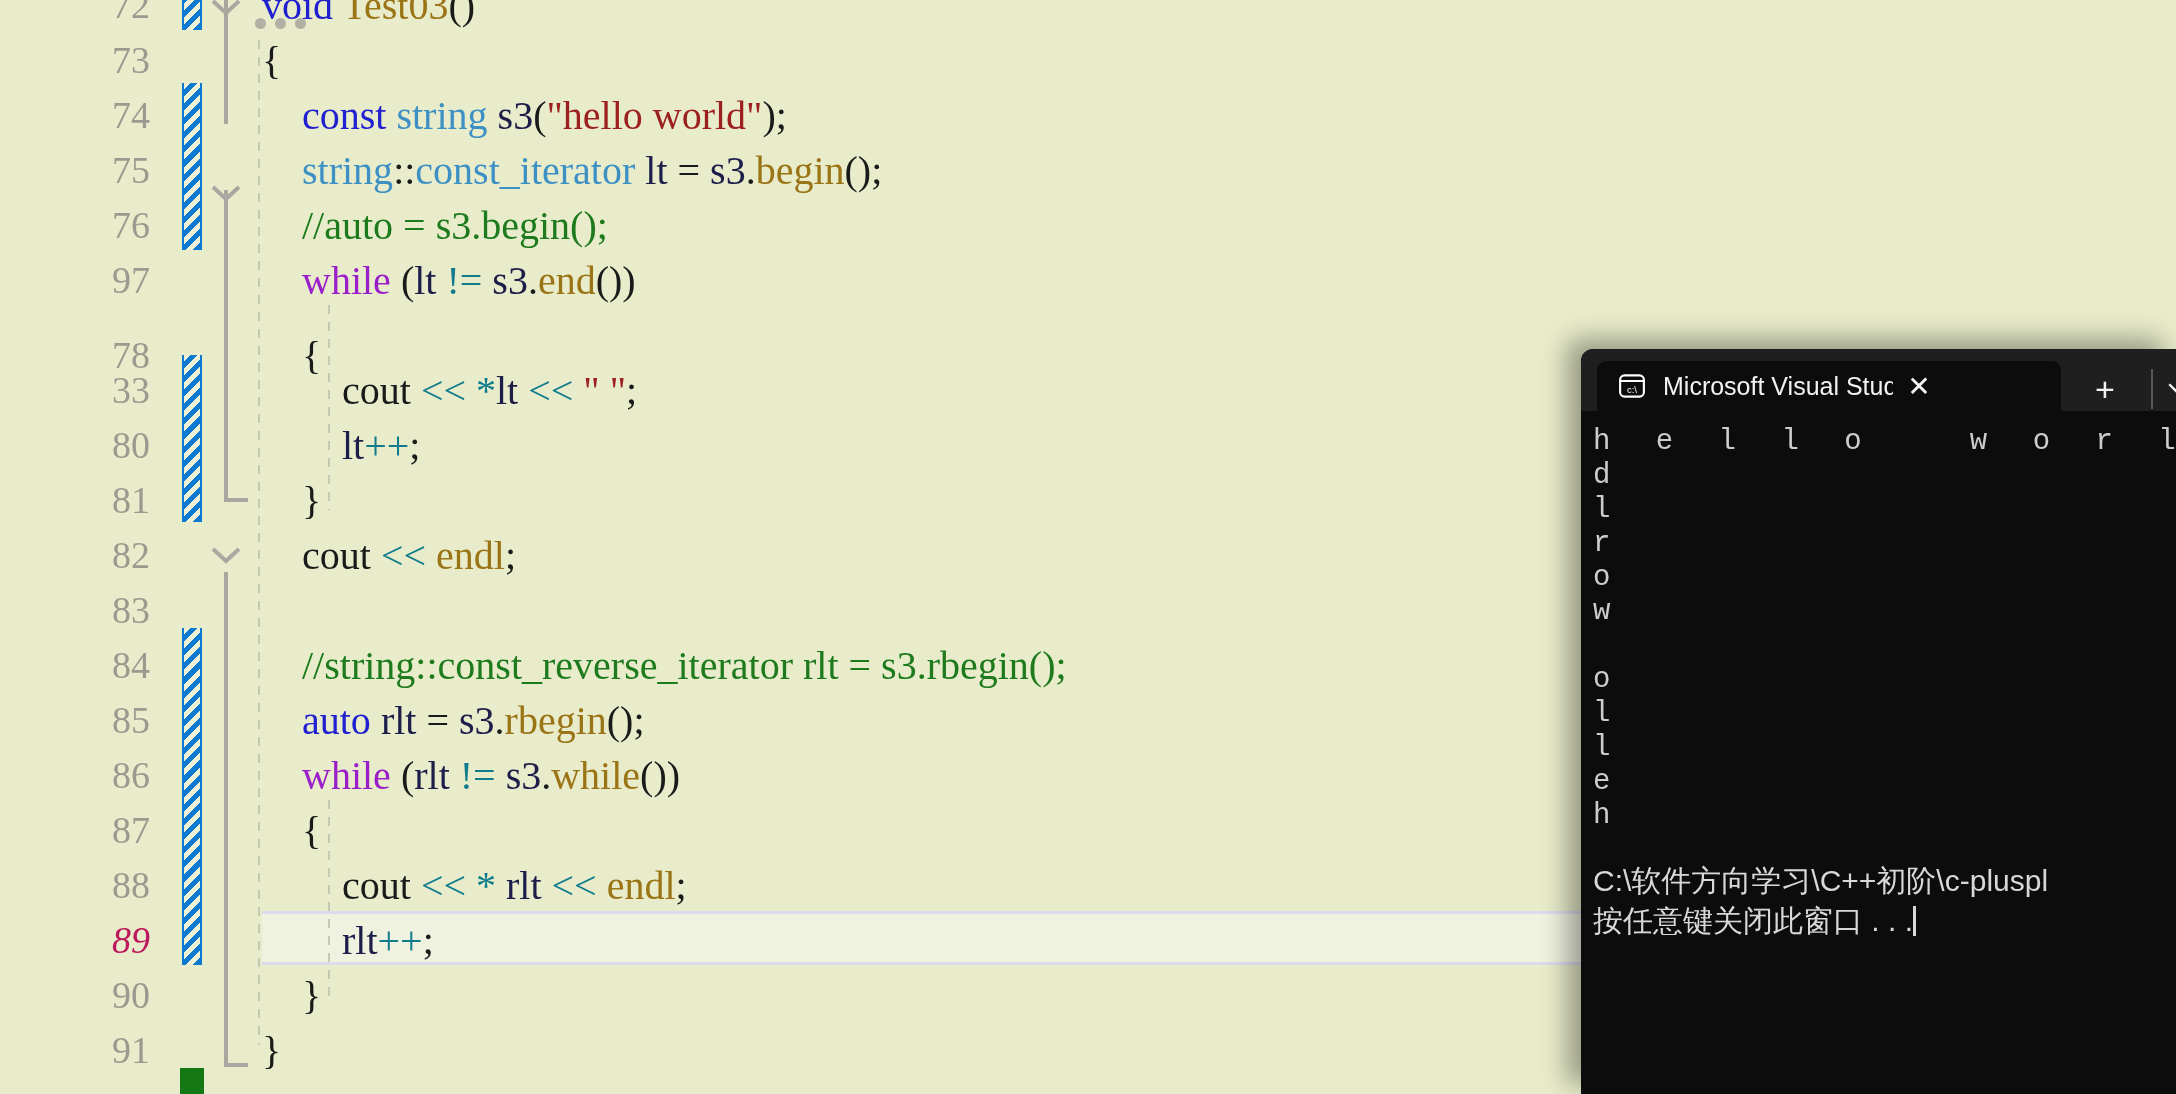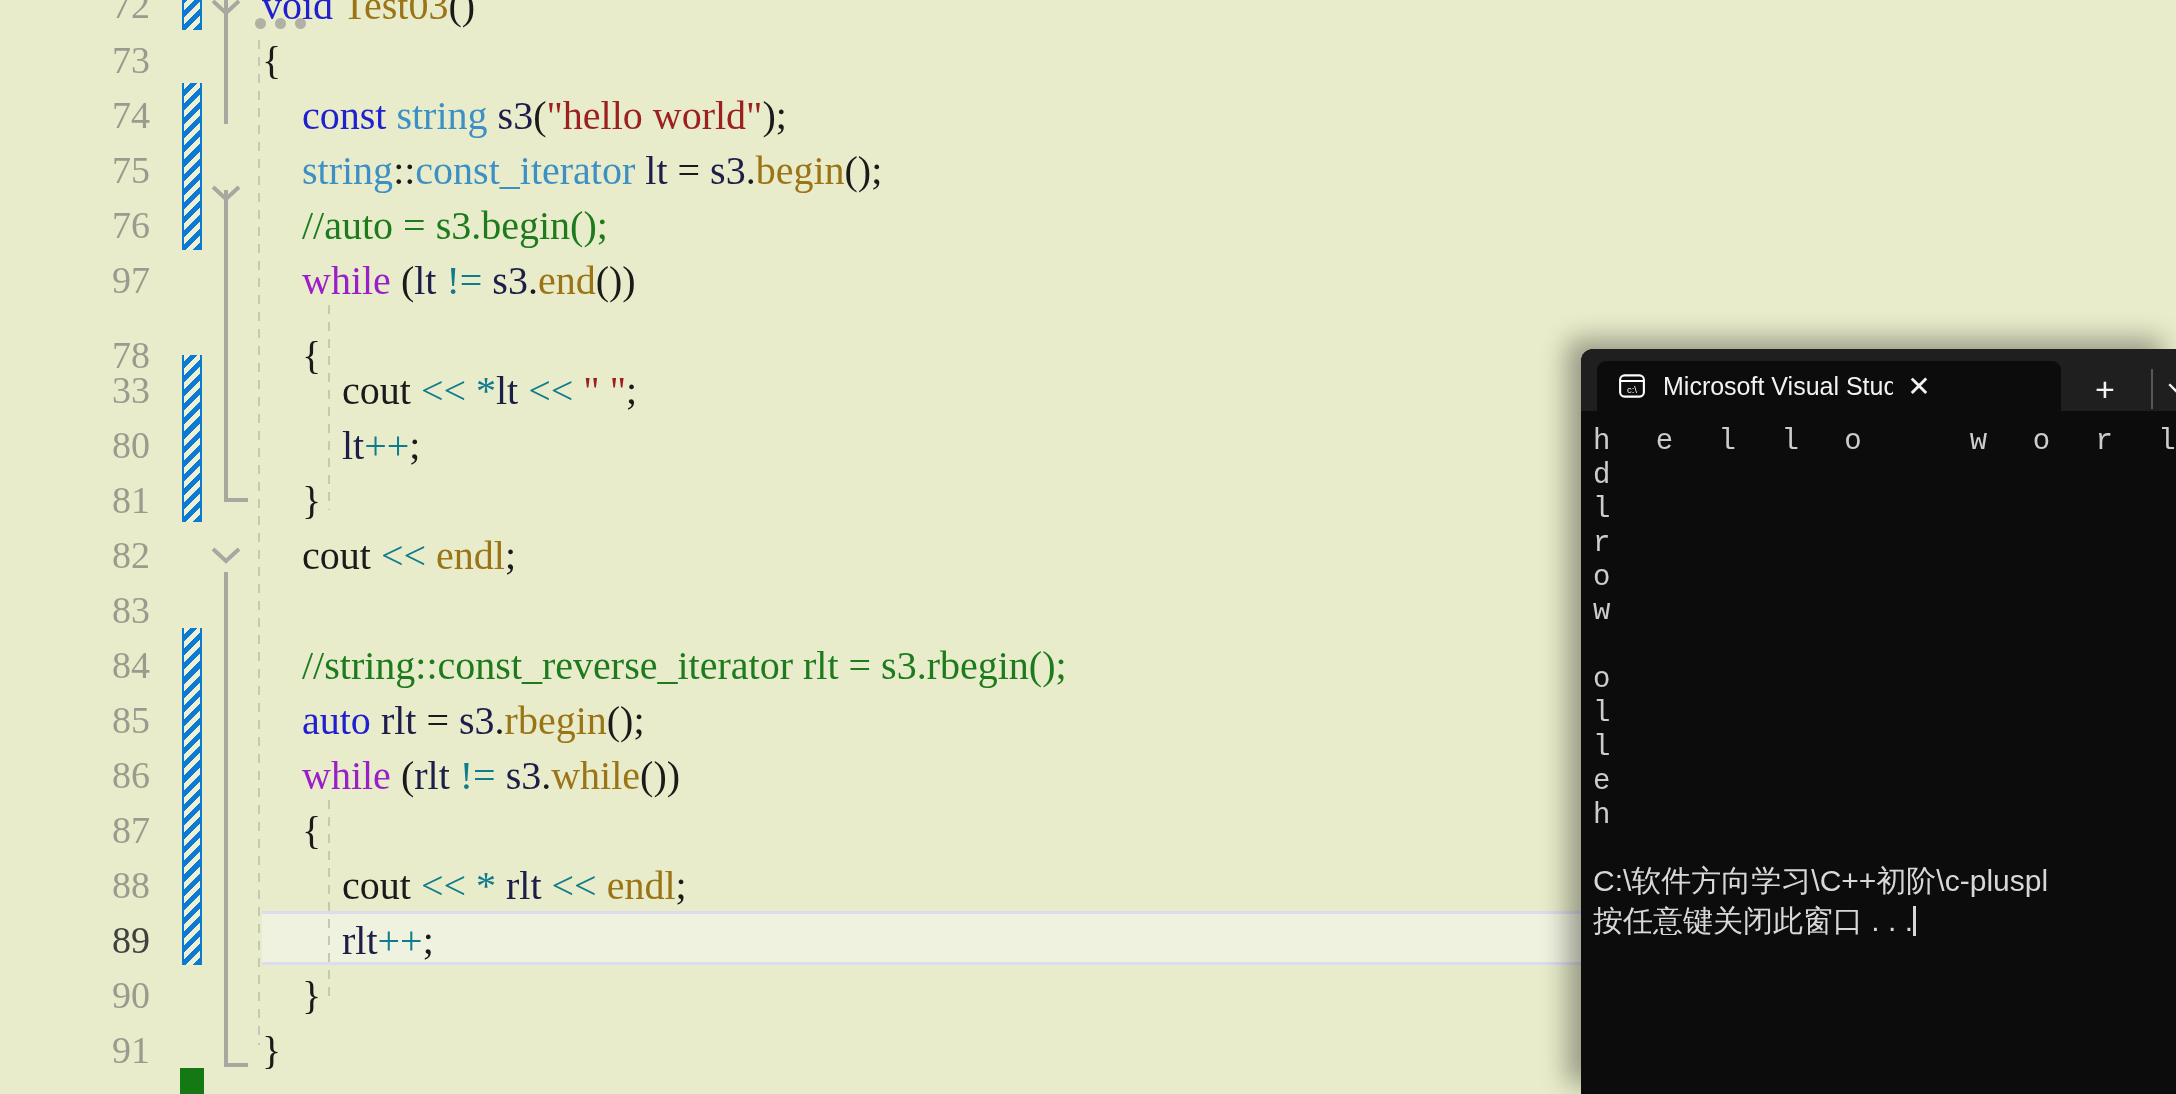--- a/index.html
+++ b/index.html
@@ -19,21 +19,21 @@
     position:absolute; left:0; width:2176px; height:55px;
     display:block;
   }
   .ln {
     position:absolute; left:0; top:0; width:150px; height:55px;
     text-align:right;
     font-family:"Liberation Serif", serif;
     font-size:38px; line-height:55px;
     color:#9a9a8e; letter-spacing:0px;
   }
-  .ln.current { color:#404040; }
+  .ln.current { color:#be185d;font-style:italic; }
 
   
   .changebar {
     position:absolute; left:182px; width:20px;
     background:
       repeating-linear-gradient(
         -45deg,
         #0c7ad1 0px, #0c7ad1 5px,
         #eef0d8 5px, #eef0d8 10px
       );

